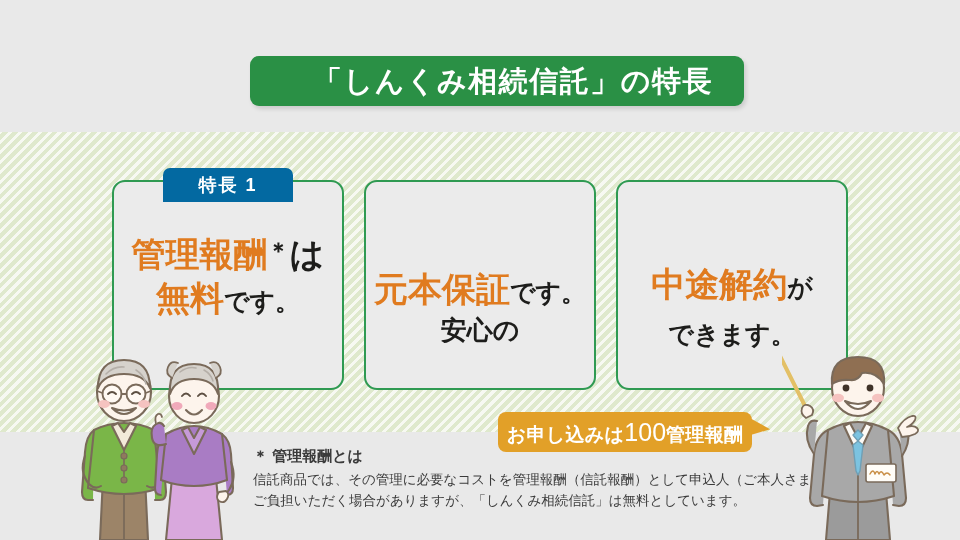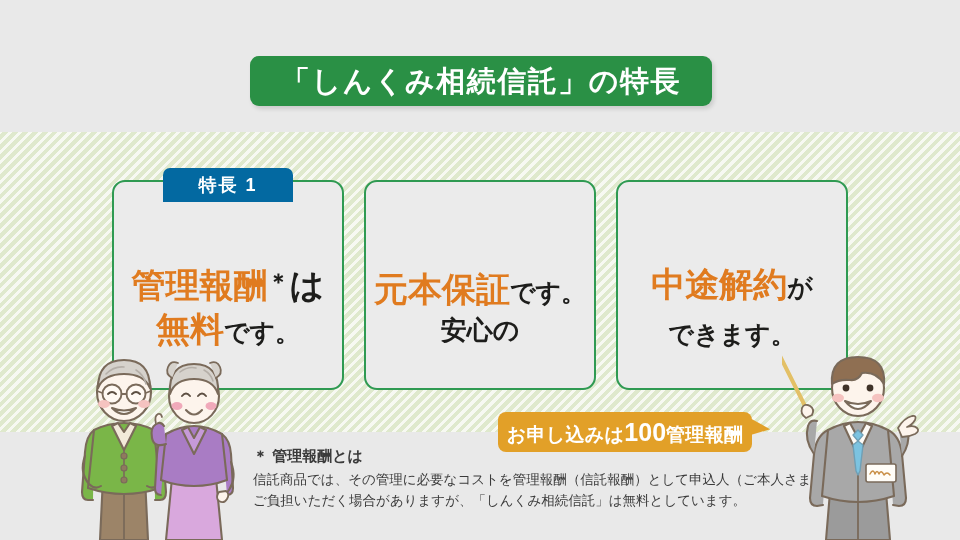--- a/index.html
+++ b/index.html
@@ -40,20 +40,21 @@
     left: 250px;
     top: 56px;
     width: 462px;
     height: 50px;
     background: #2a9045;
     border-radius: 9px;
     box-shadow: 2px 3px 4px rgba(0,0,0,0.13);
     display: flex;
     align-items: center;
     justify-content: center;
+    padding-left: 32px;
   }
   .title-text {
     color: #ffffff;
     font-size: 29px;
     font-weight: bold;
     letter-spacing: 1.5px;
     line-height: 1;
     white-space: nowrap;
   }
 
@@ -135,21 +136,21 @@
     color: #1d1d1b;
     font-weight: bold;
     font-size: 22px;
     vertical-align: super;
     line-height: 0;
     position: relative;
     top: -2px;
   }
 
   
-  #card-1 .card-body { justify-content: center; gap: 4px; }
+  #card-1 .card-body { justify-content: flex-start; gap: 4px; }
   
   #card-2 .card-body { justify-content: center; gap: 6px; }
   
   #card-3 .card-body { gap: 16px; }
 
   
   .bubble {
     position: absolute;
     left: 498px;
     top: 412px;
@@ -175,21 +176,21 @@
   .bubble-text {
     color: #ffffff;
     font-size: 19px;
     font-weight: bold;
     letter-spacing: 0.3px;
     white-space: nowrap;
     line-height: 1;
   }
   .bubble-num {
     font-size: 25px;
-    font-weight: bold;
+    font-weight: normal;
     letter-spacing: 0;
   }
 
   
   .footnote {
     position: absolute;
     left: 253px;
     top: 446px;
     width: 520px;
   }

